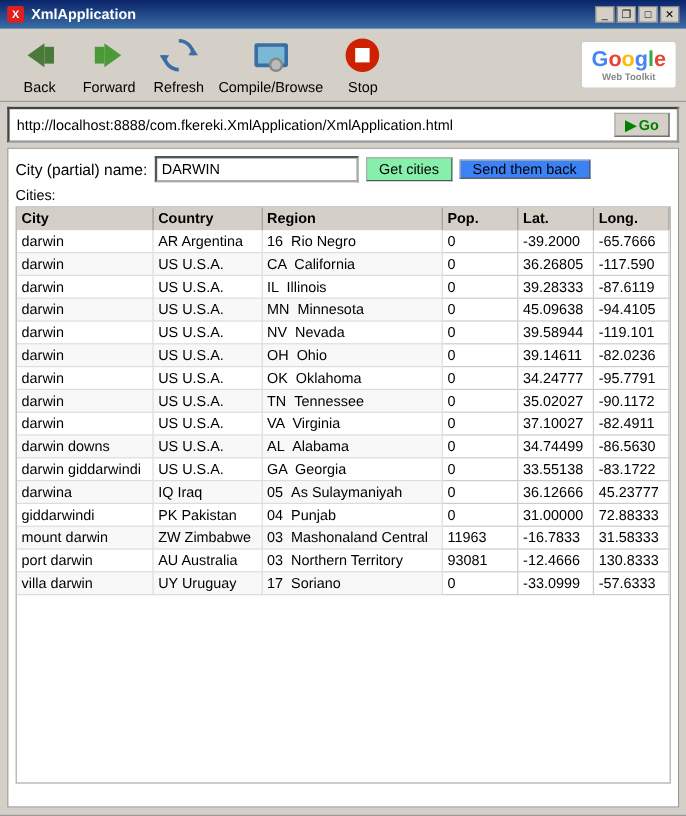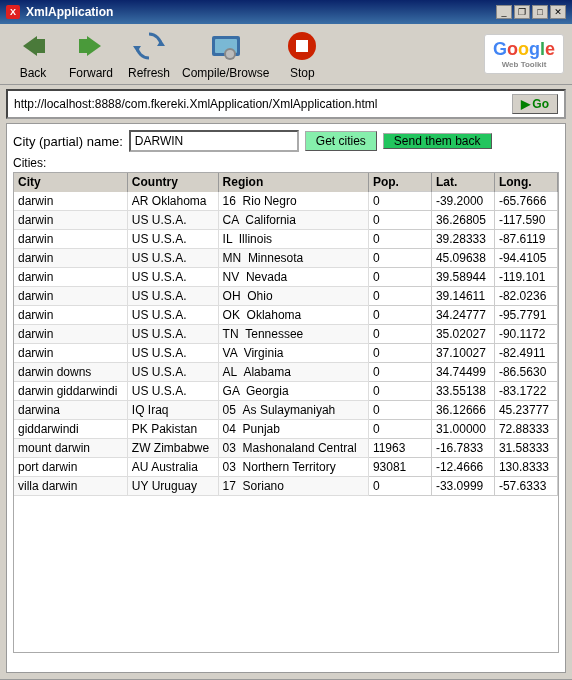--- a/index.html
+++ b/index.html
@@ -154,21 +154,21 @@
       width: 170px;
     }
     .get-cities-btn {
       background: #86efac;
       border: 1px outset #aaa;
       padding: 2px 10px;
       font-size: 12px;
       cursor: pointer;
     }
     .send-back-btn {
-      background: #22c55e;
+      background: #3b82f6;
       border: 1px outset #aaa;
       padding: 0 10px;
       font-size: 12px;
       cursor: pointer;
     }
     .cities-label {
       font-size: 12px;
       margin-bottom: 2px;
     }
     .table-container {
@@ -318,21 +318,21 @@
           <th>Country</th>
           <th>Region</th>
           <th>Pop.</th>
           <th>Lat.</th>
           <th>Long.</th>
         </tr>
       </thead>
       <tbody id="table-body">
       <tr>
     <td>darwin</td>
-    <td>AR Oklahoma</td>
+    <td>AR Argentina</td>
     <td>16 &nbsp;Rio Negro</td>
     <td class="pop-cell">0</td>
     <td class="lat-cell">-39.2000</td>
     <td class="long-cell">-65.7666</td>
   </tr>
           <tr>
     <td>darwin</td>
     <td>US U.S.A.</td>
     <td>CA &nbsp;California</td>
     <td class="pop-cell">0</td>

